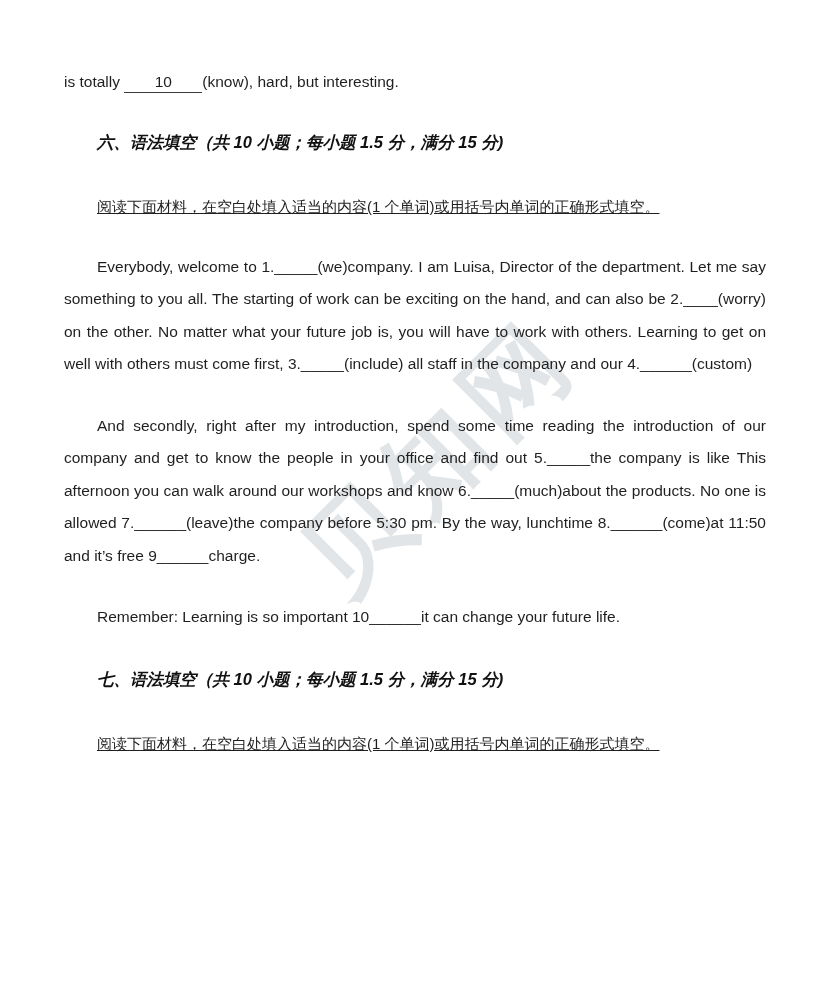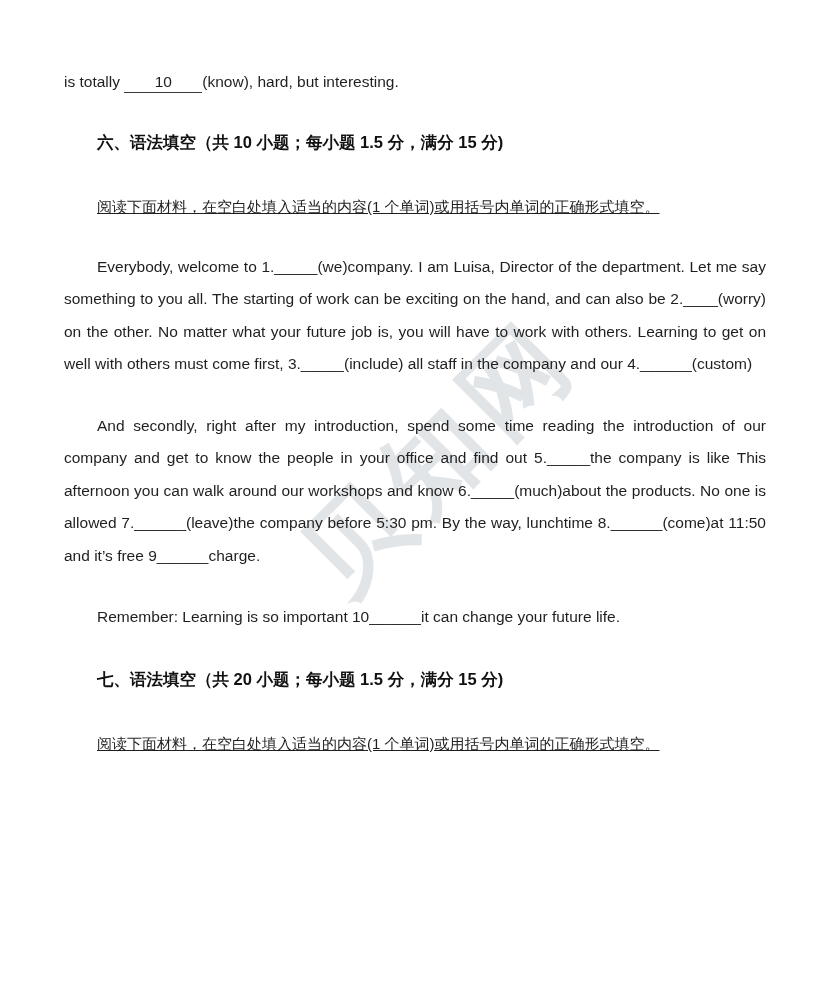--- a/index.html
+++ b/index.html
@@ -55,20 +55,21 @@
     line-height: 20px;
     vertical-align: baseline;
   }
   .cn-heading {
     font-size: 16.5px;
     font-weight: 700;
     color: #111111;
     line-height: 32.5px;
     padding-left: 33px;
     margin-bottom: 33px;
+    font-style: italic;
   }
   .cn-instruction {
     font-size: 15px;
     color: #1f1f1f;
     line-height: 32.5px;
     padding-left: 33px;
     margin-bottom: 27px;
     text-decoration: underline;
   }
 </style>
@@ -87,17 +88,17 @@
 
   <div class="cn-instruction">阅读下面材料，在空白处填入适当的内容(1 个单词)或用括号内单词的正确形式填空。</div>
 
   <p class="en-para">Everybody, welcome to 1._____(we)company. I am Luisa, Director of the department. Let me say something to you all. The starting of work can be exciting on the hand, and can also be 2.____(worry) on the other. No matter what your future job is, you will have to work with others. Learning to get on well with others must come first, 3._____(include) all staff in the company and our 4.______(custom)</p>
 
   <p class="en-para">And secondly, right after my introduction, spend some time reading the introduction of our company and get to know the people in your office and find out 5._____the company is like This afternoon you can walk around our workshops and know 6._____(much)about the products. No one is allowed 7.______(leave)the company before 5:30 pm. By the way, lunchtime 8.______(come)at 11:50 and it’s free 9______charge.</p>
 
   <p class="en-para no-justify">Remember: Learning is so important 10______it can change your future life.</p>
 
 
-  <div class="cn-heading">七、语法填空（共 20 小题；每小题 1.5 分，满分 15 分)</div>
+  <div class="cn-heading">七、语法填空（共 10 小题；每小题 1.5 分，满分 15 分)</div>
 
   <div class="cn-instruction">阅读下面材料，在空白处填入适当的内容(1 个单词)或用括号内单词的正确形式填空。</div>
 
 </div>
 
 </body></html>

